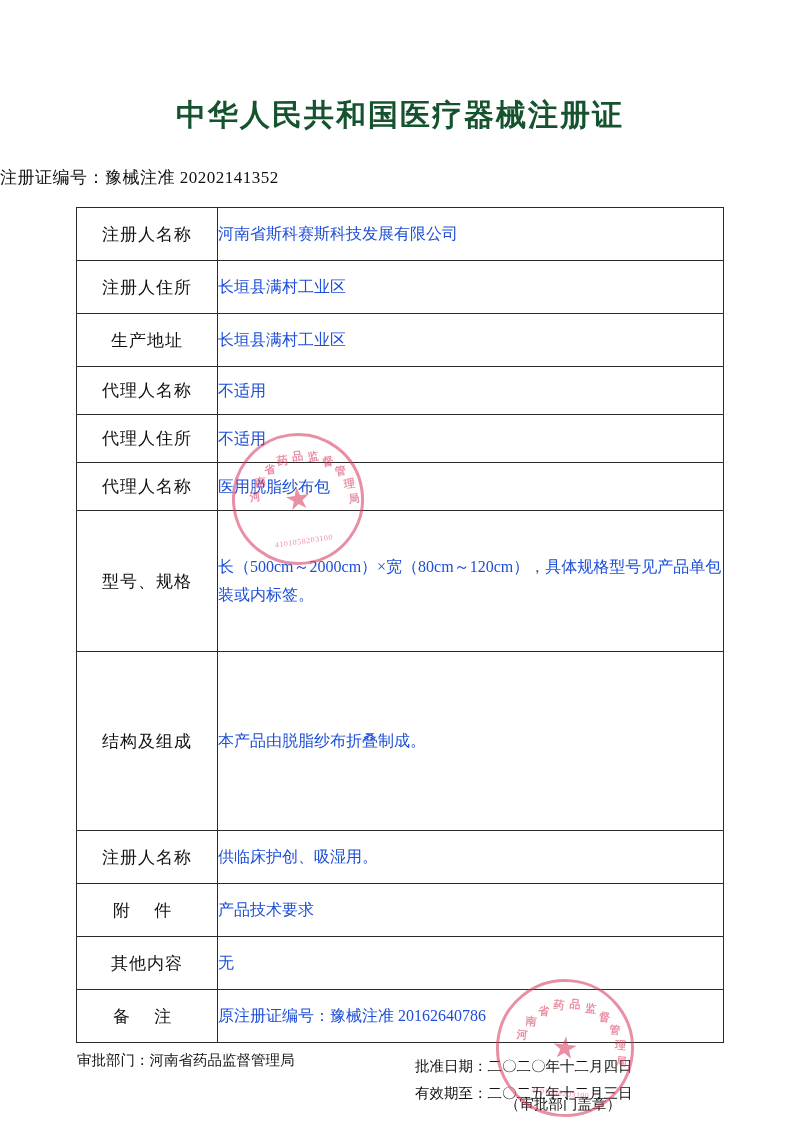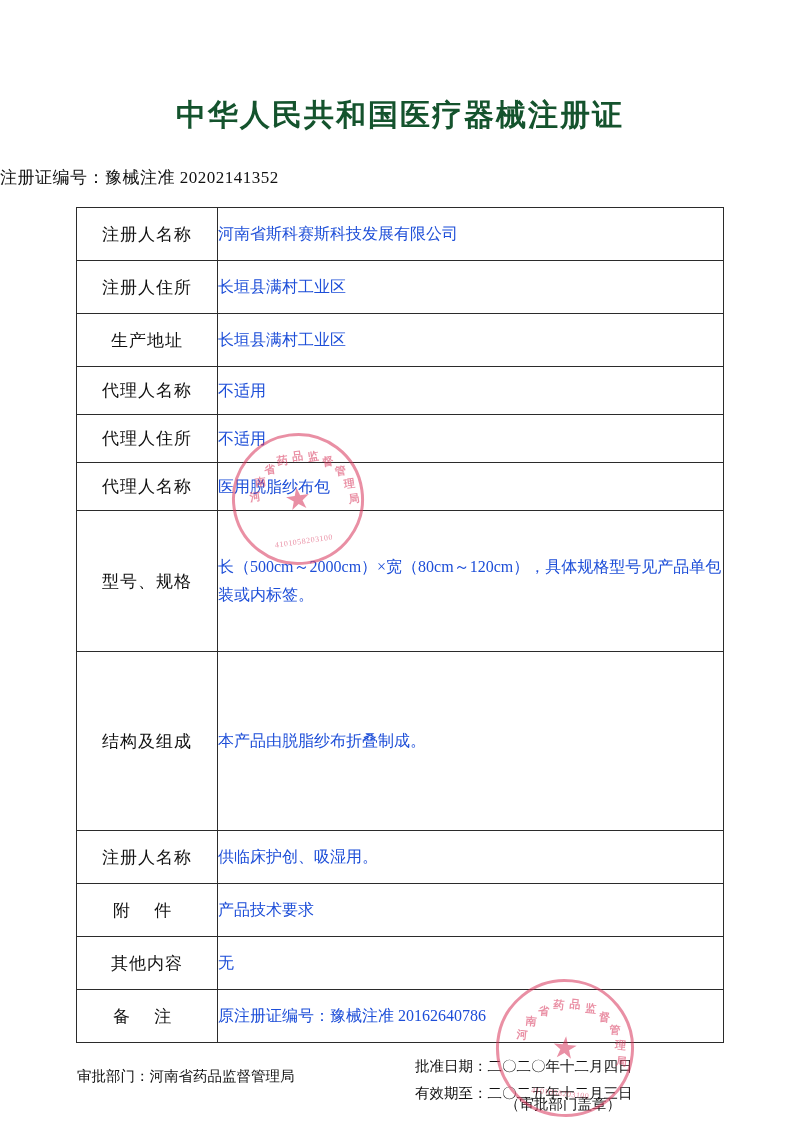--- a/index.html
+++ b/index.html
@@ -82,21 +82,21 @@
   .footer {
     position: relative;
     width: 690px;
     margin: 8px auto 0 auto;
     font-size: 14.5px;
     height: 90px;
   }
   .footer-left {
     position: absolute;
     left: 22px;
-    top: 16px;
+    top: 0;
     white-space: nowrap;
   }
   .footer-right {
     position: absolute;
     left: 360px;
     top: 2px;
     line-height: 1.85;
     white-space: nowrap;
   }
   .footer-seal-note {

